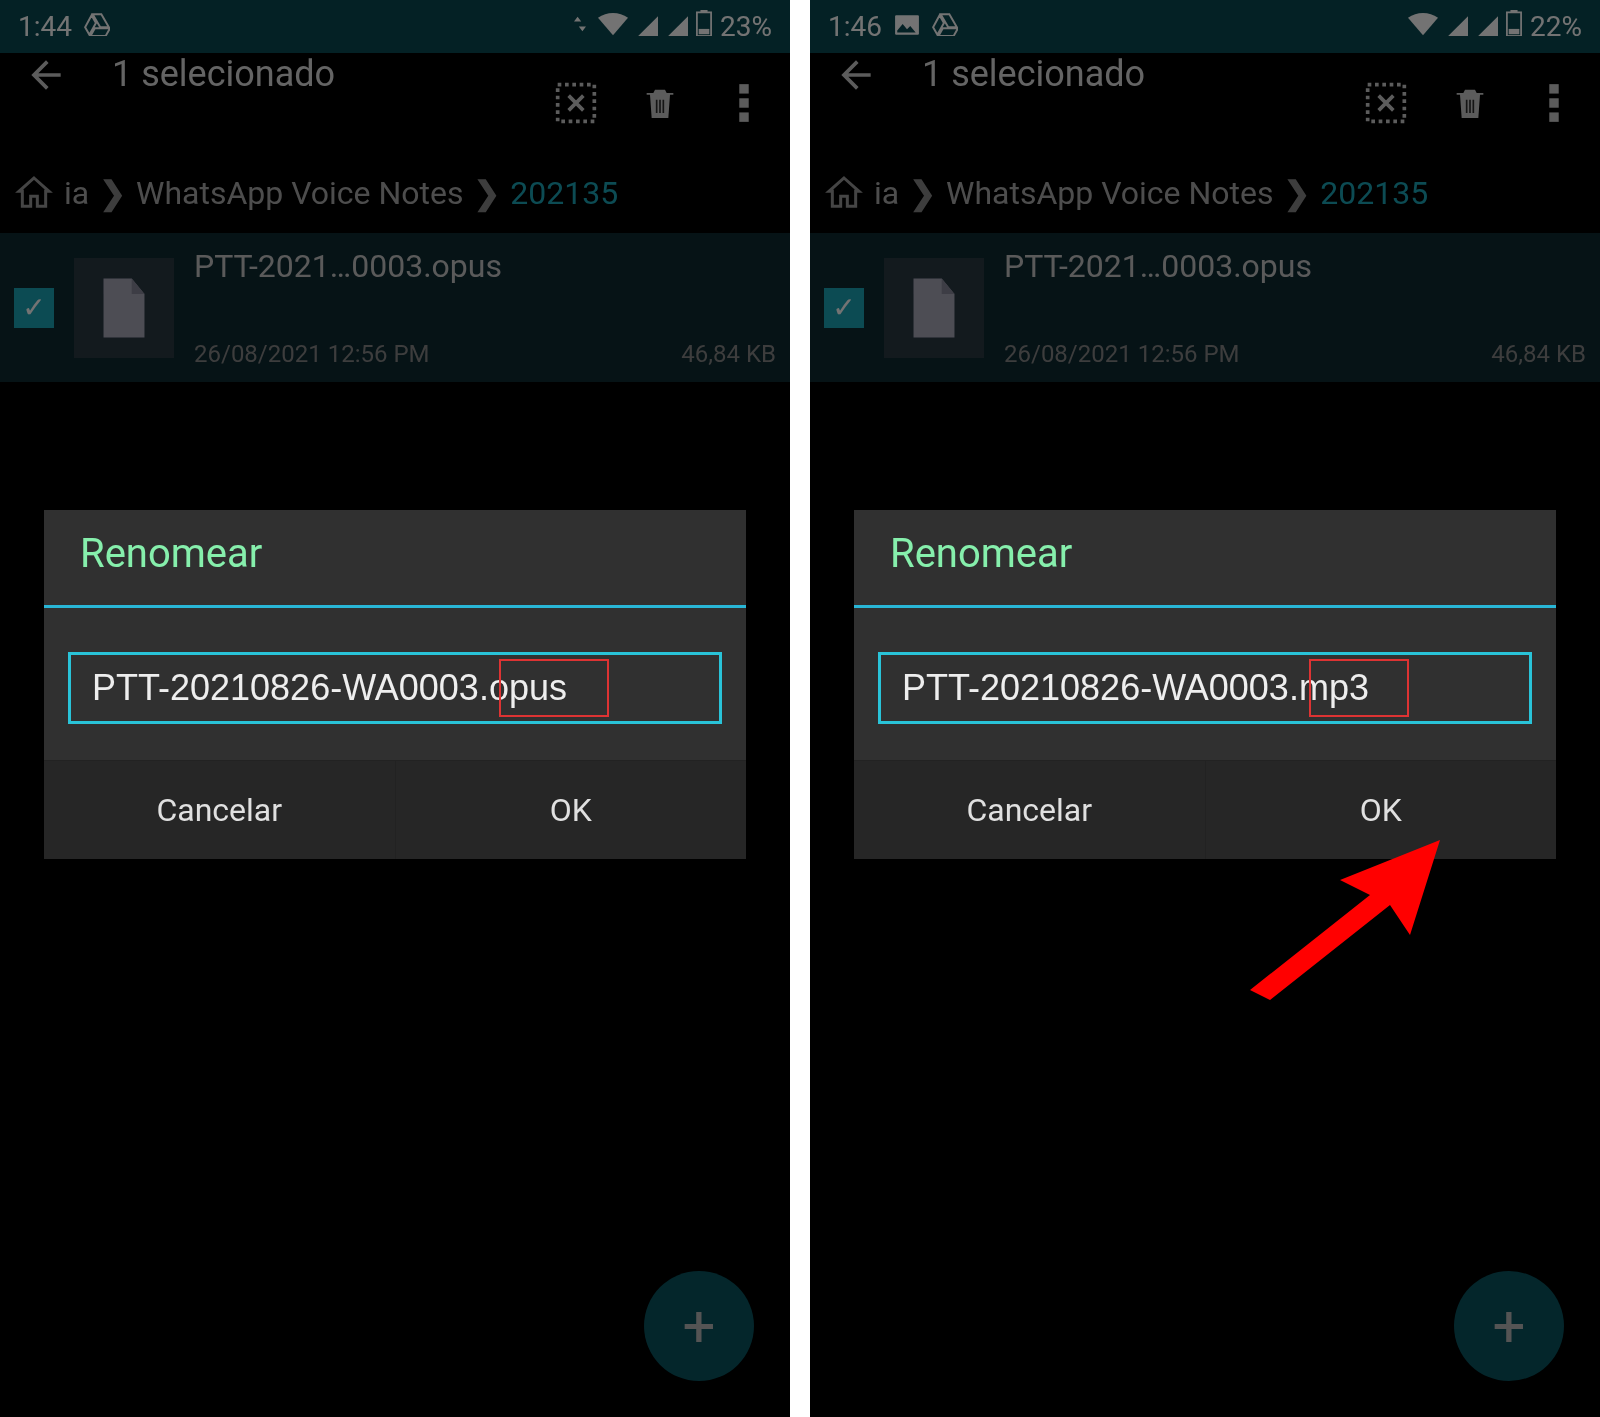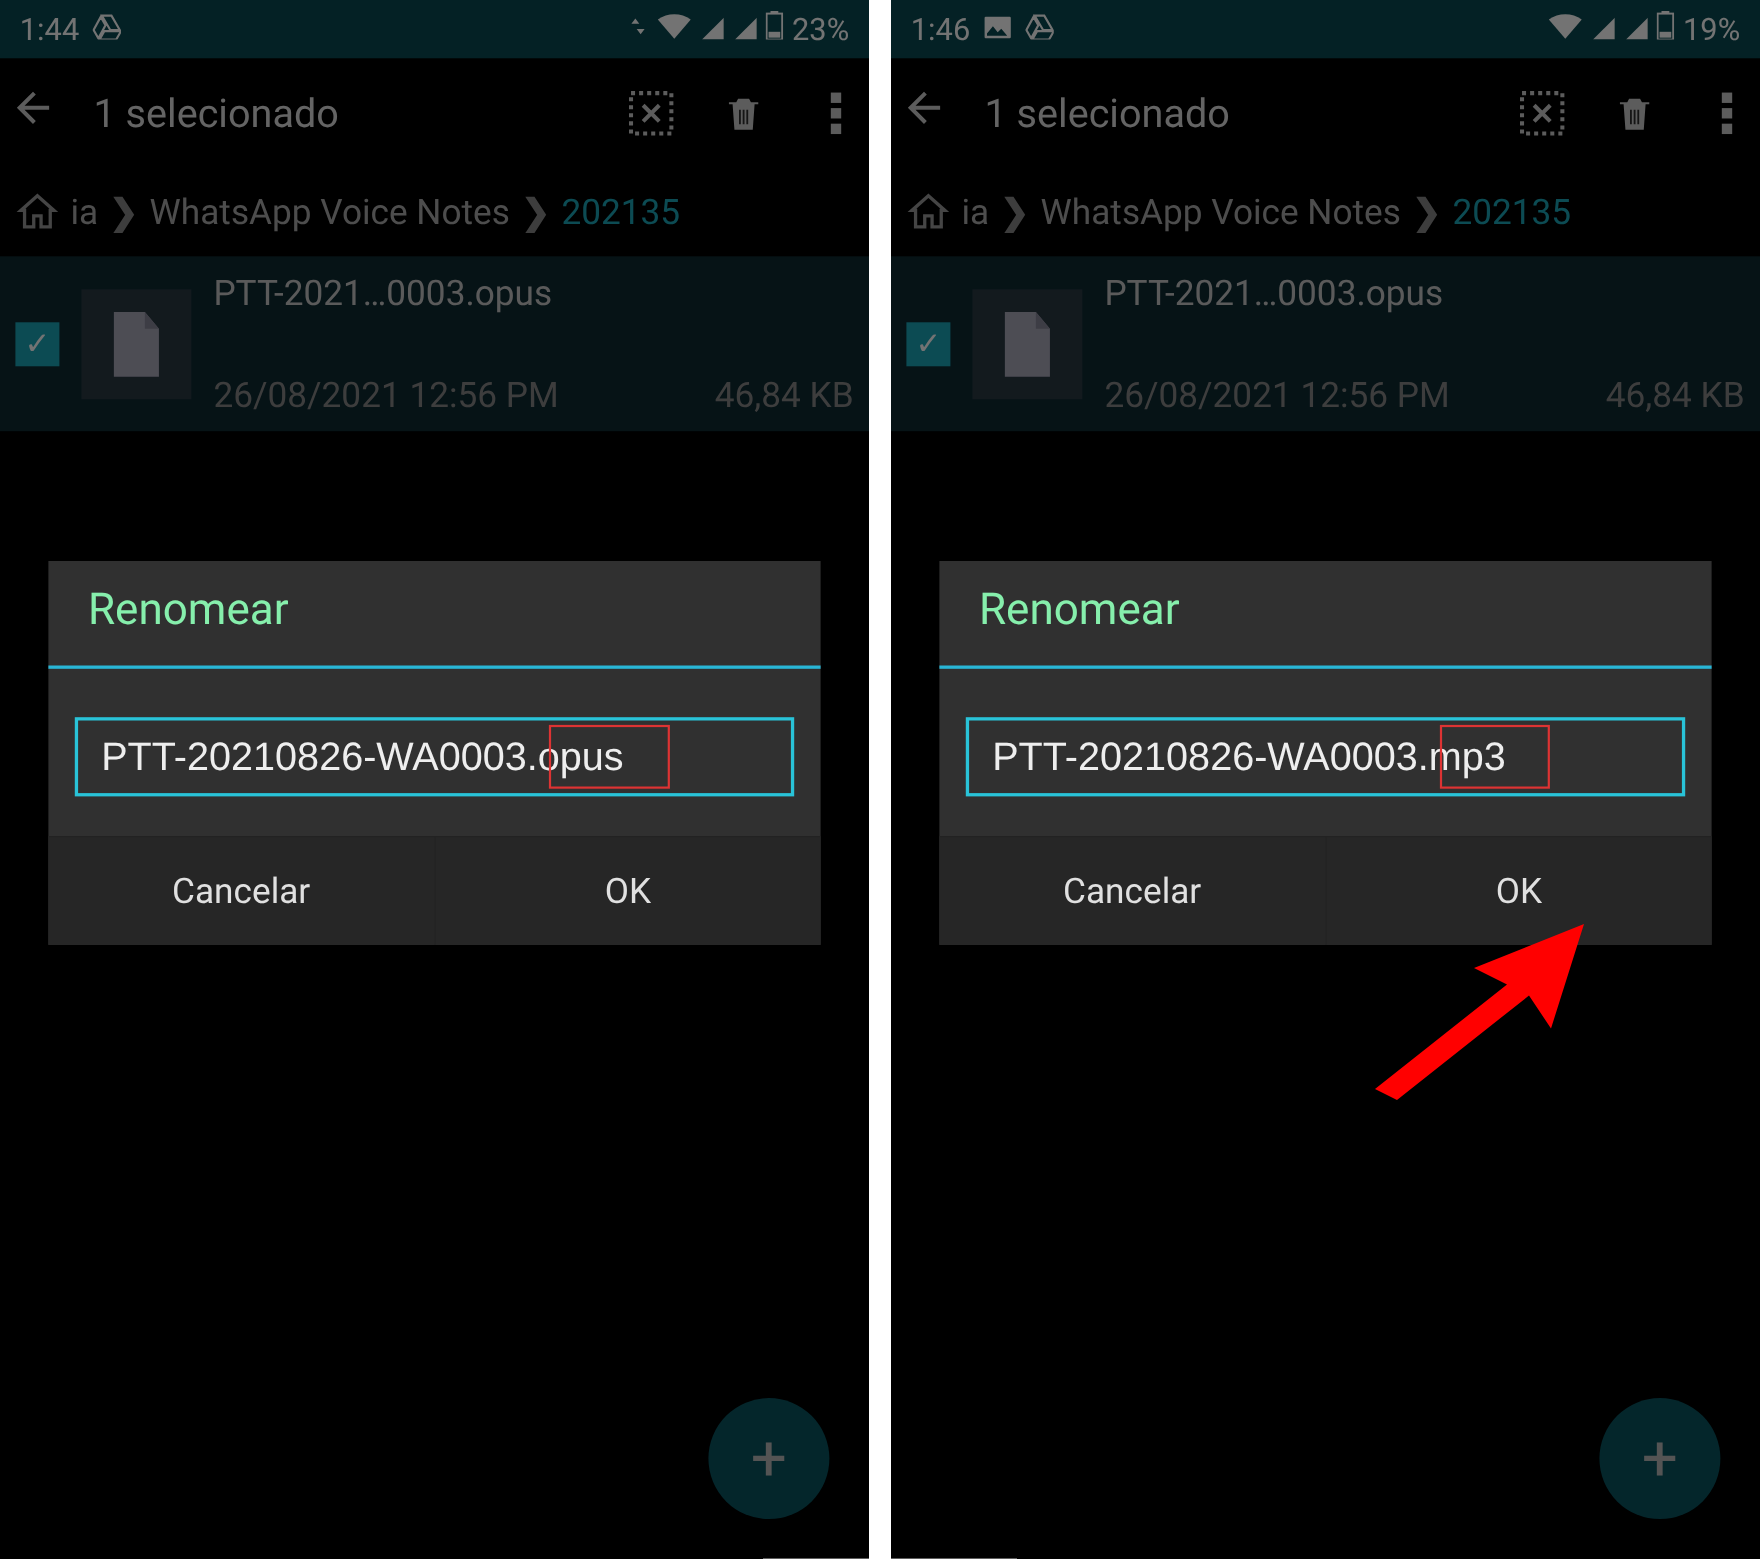--- a/index.html
+++ b/index.html
@@ -38,23 +38,22 @@
       font-size: 28px;
       position: relative;
       z-index: 1;
     }
     .status-left { display: flex; align-items: center; gap: 12px; }
     .status-right { display: flex; align-items: center; gap: 8px; }
     
     .app-bar {
       height: 100px;
       display: flex;
-      align-items: center;
-      padding: 0 8px;
-      gap: 33px;
+      padding: 0 24px;
+      gap: 44px;
       color: #e0e0e0;
       position: relative;
       z-index: 1;
     }
     .back-arrow { font-size: 44px; color: #ccc; }
     .app-title { font-size: 36px; color: #ddd; flex: 1; }
     .app-actions { display: flex; gap: 40px; align-items: center; }
     .icon-btn { width: 44px; height: 44px; display:flex; align-items:center; justify-content:center; }
     
     .breadcrumb {
@@ -90,21 +89,21 @@
       color:#fff; font-size:28px;
     }
     .file-thumb {
       width: 100px; height: 100px;
       background: #2a3a44;
       display:flex; align-items:center; justify-content:center;
     }
     .file-thumb svg { width: 52px; height: 64px; }
     .file-info { flex: 1; display: flex; flex-direction: column; gap: 8px; }
     .file-name { color: #c8c8c8; font-size: 32px; }
-    .file-meta { color: #888; font-size: 32px; display:flex; justify-content: space-between; margin-top: 47px; }
+    .file-meta { color: #888; font-size: 24px; display:flex; justify-content: space-between; margin-top: 47px; }
     
     .dialog {
       position: absolute;
       left: 44px; right: 44px;
       top: 510px;
       background: #303030;
       z-index: 10;
       box-shadow: 0 8px 24px rgba(0,0,0,0.6);
     }
     .dialog-title {
@@ -315,21 +314,21 @@
       <span><svg width="22" height="22" viewBox="0 0 20 20">
             <path d="M2 20 L20 20 L20 2 Z" fill="#fff"></path>
           </svg></span>
       <span>
         <svg width="16" height="26" viewBox="0 0 12 22">
             <rect x="3" y="0" width="6" height="2" fill="#fff"></rect>
             <rect x="0" y="2" width="12" height="20" fill="none" stroke="#fff" stroke-width="1.5"></rect>
             <rect x="1.5" y="16" width="9" height="4.5" fill="#fff"></rect>
           </svg>
       </span>
-      <span>19%</span>
+      <span>22%</span>
     </div>
   </div>
 
   <div class="app-bar">
     <span class="back-arrow">
       <svg width="44" height="44" viewBox="0 0 24 24">
           <path d="M20 11H7.8l5.6-5.6L12 4l-8 8 8 8 1.4-1.4L7.8 13H20z" fill="#ccc"></path>
         </svg>
     </span>
     <span class="app-title">1 selecionado</span>

